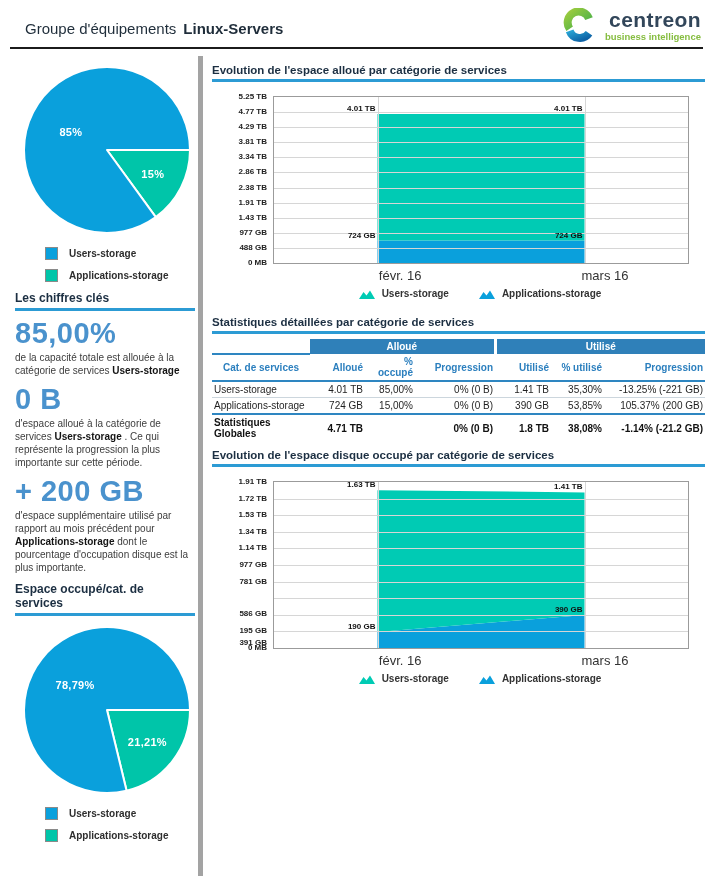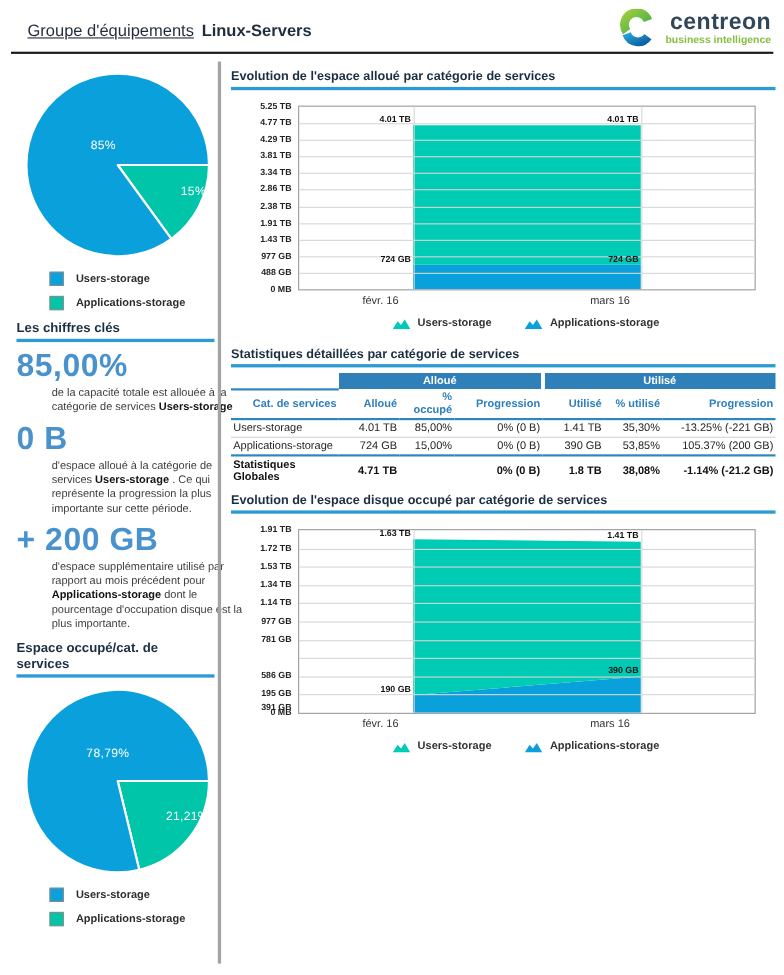--- a/index.html
+++ b/index.html
@@ -3,75 +3,75 @@
 <meta charset="utf-8">
 <title>Groupe d'équipements Linux-Servers</title>
 <style>
   html,body{margin:0;padding:0;background:#fff;}
   body{width:713px;height:886px;overflow:hidden;font-family:"Liberation Sans",sans-serif;}
   .page{position:relative;width:713px;height:886px;background:#fff;}
 
   
   .hdr{position:relative;height:56px;}
   .hdr-title{position:absolute;left:25px;top:20px;font-size:15px;color:#1f2d3a;white-space:nowrap;}
-  .hdr-title .pfx{font-weight:400;text-decoration:underline;}
+  .hdr-title .pfx{font-weight:400;}
   .hdr-title .nm{font-weight:700;margin-left:7px;}
   .hdr-rule{position:absolute;left:10px;right:10px;top:47px;height:2px;background:#1b1b1b;}
   .brand{position:absolute;right:12px;top:8px;display:flex;align-items:center;gap:7px;}
   .brand-text{display:flex;flex-direction:column;align-items:flex-end;}
   .brand-name{font-size:21px;font-weight:700;color:#32465a;letter-spacing:.4px;line-height:20px;}
   .brand-tag{font-size:9.5px;font-weight:700;color:#86bd40;margin-top:1px;}
 
   
   .cols{display:flex;align-items:stretch;min-height:820px;}
   .leftcol{width:198px;box-sizing:border-box;padding-left:15px;}
-  .rightcol{flex:1;border-left:3px solid #a3a3a3;box-sizing:border-box;padding:0 8px 0 9px;}
+  .rightcol{flex:1;border-left:5px solid #a3a3a3;box-sizing:border-box;padding:0 8px 0 9px;}
 
   .section-title{font-size:12px;font-weight:700;color:#1c2f42;border-bottom:3px solid #2c9bd4;padding-bottom:3px;}
   .leftcol .section-title{margin-top:8px;width:180px;}
   .rightcol .section-title{margin-top:8px;font-size:11.5px;}
 
   
   .pie-wrap{position:relative;width:170px;height:170px;margin:9px auto 0 auto;}
-  .pie-label{position:absolute;transform:translate(-50%,-50%);color:#fff;font-weight:400;font-size:11px;letter-spacing:.3px;white-space:nowrap;margin-left:23px;}
+  .pie-label{position:absolute;transform:translate(-50%,-50%);color:#fff;font-weight:700;font-size:11px;letter-spacing:.3px;white-space:nowrap;}
   .pie-legend{margin:12px 0 0 30px;}
   .pl-row{display:flex;align-items:center;gap:11px;margin-bottom:9px;}
   .sq{width:13px;height:13px;border:1px solid #8a8a8a;box-sizing:border-box;}
   .pl-label{font-size:10px;font-weight:700;color:#2e2e2e;}
 
   
   .fig-value{font-size:29px;line-height:30px;font-weight:700;color:#4a92cd;margin-top:7px;letter-spacing:.5px;}
-  .fig-text{font-size:10px;line-height:13px;color:#3d3d3d;margin-top:3px;width:183px;margin-left:32px;}
+  .fig-text{font-size:10px;line-height:13px;color:#3d3d3d;margin-top:3px;width:183px;}
   .fig-text b{color:#141414;}
   .kf-title{margin-top:18px;}
   .pie2-title{margin-top:10px;}
 
   
   .chart-body{position:relative;height:212px;margin-top:14px;}
   .plot{position:absolute;left:61px;top:0;width:414px;height:166px;border:1px solid #9b9b9b;background:#fff;}
   .ylabels{position:absolute;left:0;top:0;width:55px;height:170px;}
   .ylabels span{position:absolute;right:0;font-size:8px;font-weight:700;color:#222;white-space:nowrap;}
   .gl{position:absolute;left:0;width:100%;height:1px;background:#d6d6d6;}
   .gv{position:absolute;top:0;height:100%;width:1px;background:#d6d6d6;}
   .pt{position:absolute;font-size:8px;font-weight:700;color:#111;white-space:nowrap;}
   .xlabels{position:absolute;left:61px;top:172px;width:414px;height:12px;}
-  .xlabels span{position:absolute;width:90px;text-align:left;font-size:10px;color:#333;}
+  .xlabels span{position:absolute;width:90px;text-align:right;font-size:13px;color:#333;}
   .chart-legend{position:absolute;left:61px;top:192px;width:414px;display:flex;justify-content:center;gap:30px;align-items:center;}
   .cl-item{display:flex;align-items:center;gap:7px;font-size:10px;font-weight:700;color:#333;white-space:nowrap;}
 
   .table-title{margin-top:24px;}
   .c2-title{margin-top:172px;}
 
   
   .stats{width:100%;border-collapse:collapse;table-layout:fixed;margin-top:5px;}
   .stats th,.stats td{font-size:10px;padding:2px 2px;overflow:hidden;}
   .band{background:#2f80b9;color:#fff;font-weight:700;text-align:center;font-size:10px;padding:1px 0;}
   .band-gap{border-left:3px solid #fff;}
   .hrow th{color:#2b7fbe;font-weight:700;text-align:right;border-bottom:2px solid #2e86c1;}
-  .hrow th:first-child{text-align:right;border-top:2px solid #2e86c1;}
+  .hrow th:first-child{text-align:center;border-top:2px solid #2e86c1;}
   .stats tbody td{color:#1f1f1f;text-align:right;}
   .stats tbody td:first-child{text-align:left;}
   tr.r1 td{border-bottom:1px solid #ccd6dd;}
   tr.r2 td{border-bottom:2px solid #2e86c1;}
   tr.global td{font-weight:700;color:#111;}
 </style>
 </head>
 <body>
 
 <div class="page">

